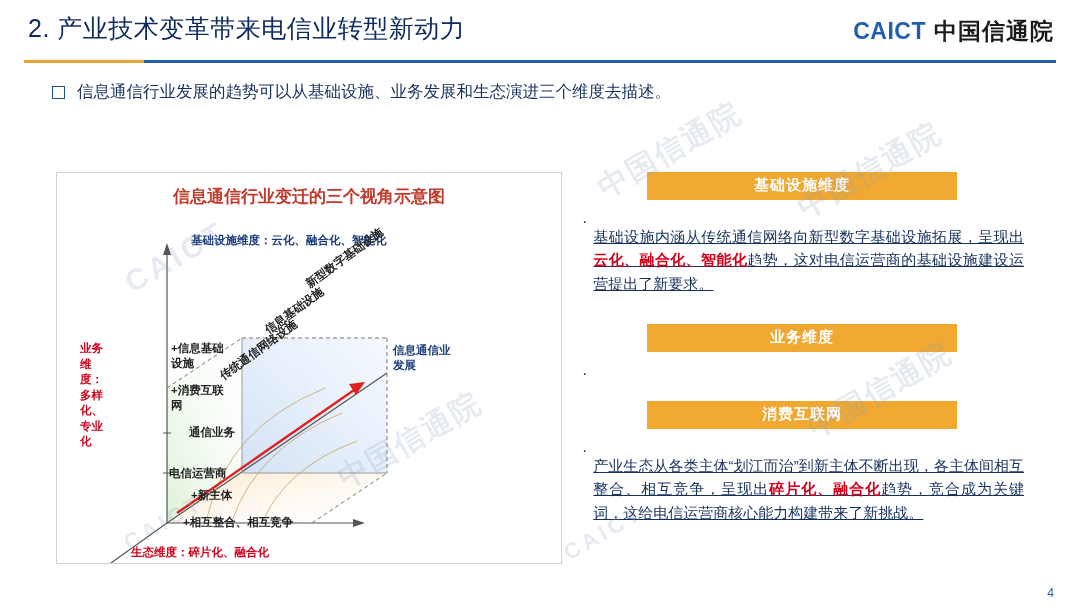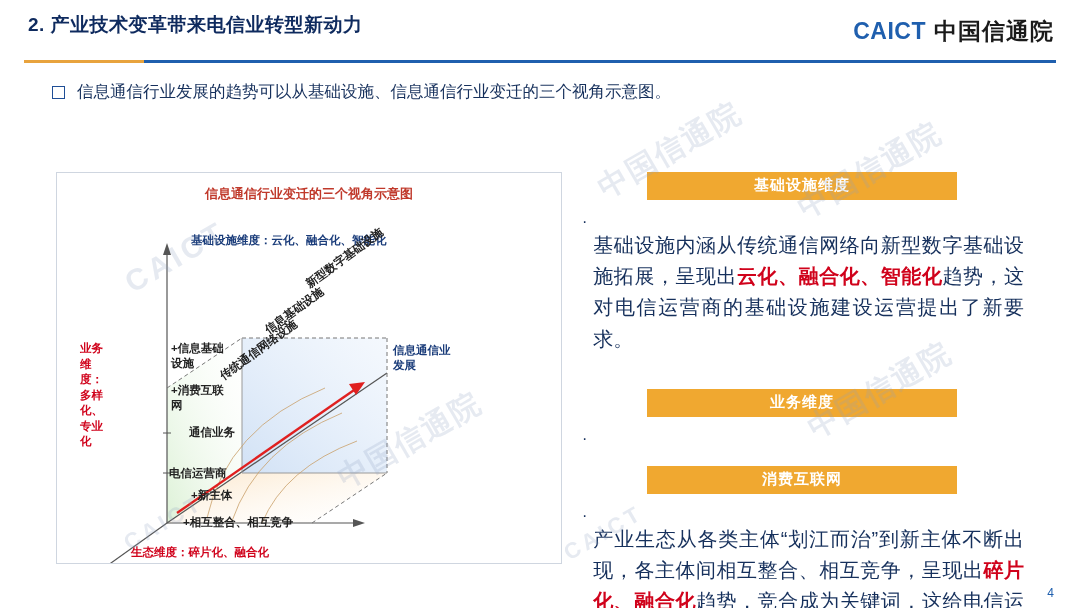--- a/index.html
+++ b/index.html
@@ -25,22 +25,22 @@
   .header {
     position: absolute;
     left: 0; top: 0;
     width: 1080px;
     height: 60px;
   }
   .title {
     position: absolute;
     left: 28px;
     top: 12px;
-    font-size: 19px;
-    font-weight: bold;
+    font-size: 25px;
+    font-weight: normal;
     color: #0e2a5e;
     letter-spacing: 0.5px;
     white-space: nowrap;
   }
   .logo {
     position: absolute;
     right: 26px;
     top: 16px;
     display: flex;
     align-items: center;
@@ -121,21 +121,21 @@
     border: 1px solid #cfd6e0;
     background: #ffffff;
     overflow: hidden;
   }
   .diagram-title {
     position: absolute;
     left: 0;
     top: 12px;
     width: 504px;
     text-align: center;
-    font-size: 13px;
+    font-size: 17px;
     font-weight: bold;
     color: #c0392b;
   }
   .diagram svg {
     position: absolute;
     left: 0; top: 0;
   }
   .dlabel {
     position: absolute;
     font-size: 11.5px;
@@ -169,24 +169,25 @@
     align-items: flex-start;
     margin-bottom: 14px;
   }
   .sec-dot {
     font-size: 16px;
     color: #16305c;
     margin: 0 6px 0 2px;
     line-height: 1.55;
   }
   .sec-p {
-    font-size: 20px;
+    font-size: 15px;
     color: #16305c;
     line-height: 1.56;
     text-align: justify;
+    text-decoration: underline;
   }
   .hl {
     color: #d0021b;
     font-weight: bold;
   }
 
   
   .wm {
     position: absolute;
     color: rgba(140,160,190,0.22);
@@ -220,21 +221,21 @@
       <span class="logo-caict">CAICT</span>
       <span class="logo-cn">中国信通院</span>
     </div>
   </div>
   <div class="header-rule"></div>
   <div class="header-rule-accent"></div>
 
   <div class="bullets">
     <div class="bullet-row">
       <span class="bullet-marker"></span>
-      <span class="bullet-text">信息通信行业发展的趋势可以从基础设施、信息通信行业变迁的三个视角示意图。</span>
+      <span class="bullet-text">信息通信行业发展的趋势可以从基础设施、业务发展和生态演进三个维度去描述。</span>
     </div>
   </div>
 
   <div class="content">
 
     <div class="diagram">
       <div class="diagram-title">信息通信行业变迁的三个视角示意图</div>
 
       <svg width="504" height="390">
 

